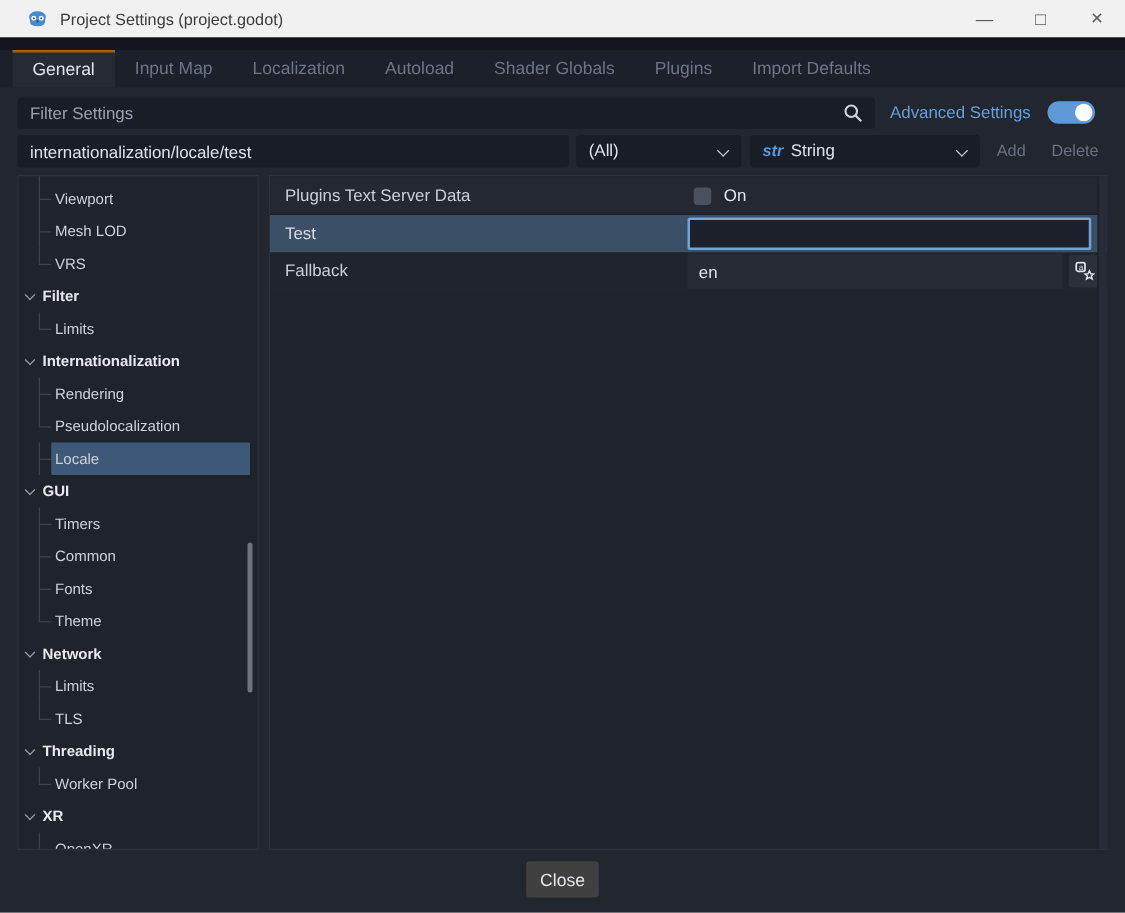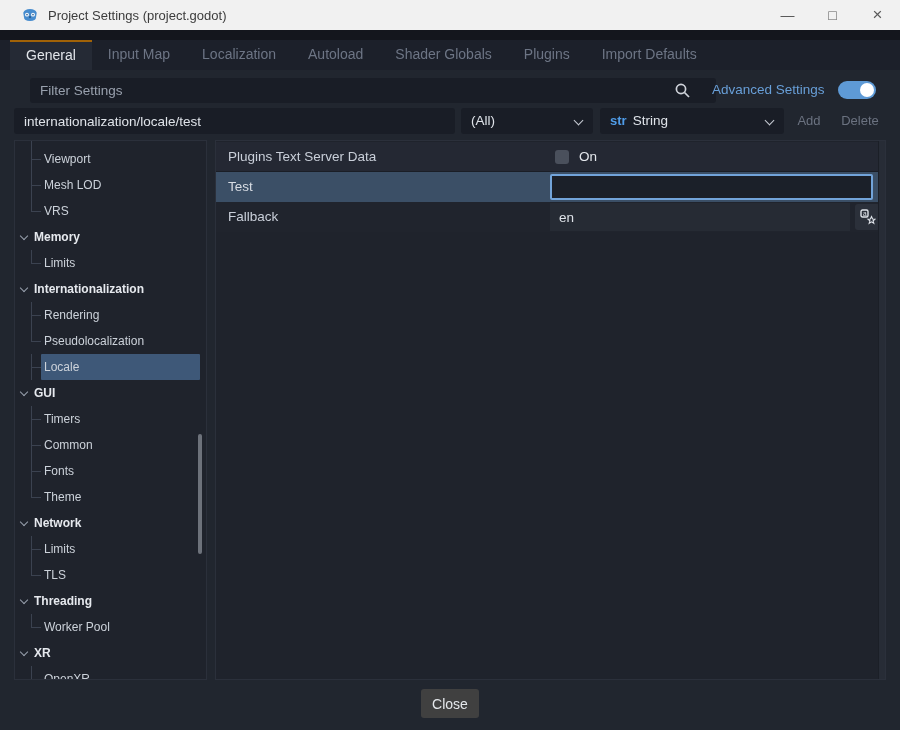--- a/index.html
+++ b/index.html
@@ -21,21 +21,21 @@
   #top-strip { position:absolute; top:30px; left:0; right:0; height:10px; background:#14161d; }
   #tabbar { position:absolute; top:40px; left:0; right:0; height:30px;
     background:#1c202a; padding-left:10px; white-space:nowrap; }
   .tab { display:inline-block; padding:0 16px; height:30px; line-height:29px;
     font-size:14px; color:#6d7585; vertical-align:top; }
   .tab.active { background:#252a35; color:#e2e5ea;
     border-top:2px solid #a16207; line-height:27px; }
 
   
   #filter-row { position:absolute; top:78px; left:14px; right:14px; height:25px; }
-  #filter-input { position:absolute; left:16px; width:686px; height:25px;
+  #filter-input { position:absolute; left:0; width:686px; height:25px;
     background:#191d26; border:none; border-radius:3px; padding:0 34px 0 10px;
     color:#84cc16; font-size:13.5px; outline:none; }
   #filter-input::placeholder { color:#99a1ae; opacity:1; }
   #search-icon { position:absolute; left:660px; top:4px; width:17px; height:17px; }
   #advanced-label { position:absolute; left:698px; top:4px; font-size:13.5px; color:#689fd8; }
   #toggle { position:absolute; left:824px; top:3px; width:38px; height:18px;
     border-radius:9px; background:#5e9ad6; }
   #toggle .knob { position:absolute; right:2px; top:2px; width:14px; height:14px;
     border-radius:50%; background:#ffffff; }
 
@@ -44,21 +44,21 @@
   #prop-input { position:absolute; left:0; width:441px; height:26px;
     background:#191d26; border:none; border-radius:3px; padding:0 10px;
     color:#dfe3e9; font-size:13.5px; outline:none; }
   .select { position:absolute; height:26px; background:#191d26; border-radius:3px;
     color:#dfe3e9; font-size:13.5px; line-height:26px; padding:0 26px 0 10px; }
   #feature-select { left:447px; width:132px; }
   #type-select { left:586px; width:184px; }
   .select .chev { position:absolute; right:11px; top:9px; width:7px; height:7px;
     border-right:1.6px solid #c6cbd3; border-bottom:1.6px solid #c6cbd3;
     transform:rotate(45deg); }
-  #type-icon { font-weight:bold; color:#4f9ce8; margin-right:6px;
+  #type-icon { font-style:italic; font-weight:bold; color:#4f9ce8; margin-right:6px;
     font-size:13px; }
   .bar-btn { position:absolute; top:0; height:26px; line-height:26px;
     font-size:13px; color:#6b7280; text-align:center; }
   #add-btn { left:776px; width:38px; }
   #delete-btn { left:820px; width:52px; }
 
   
   #sidebar { position:absolute; left:14px; top:140px; width:193px; height:540px;
     background:#1f232c; border:1px solid #2b303b; overflow:hidden; }
   .tree-item { position:relative; height:26px; line-height:26px;
@@ -162,21 +162,21 @@
   </div>
 
   <div id="sidebar">
     <div id="tree">
         <div class="tree-item child clipped-top">
           <span class="guide-v"></span>
         </div>
         <div class="tree-item child"><span class="guide-v"></span><span class="guide-h"></span><span class="tree-label">Viewport</span></div>
         <div class="tree-item child"><span class="guide-v"></span><span class="guide-h"></span><span class="tree-label">Mesh LOD</span></div>
         <div class="tree-item child last"><span class="guide-v"></span><span class="guide-h"></span><span class="tree-label">VRS</span></div>
-        <div class="tree-item section"><span class="chev-icon"></span><span class="tree-label">Memory</span></div>
+        <div class="tree-item section"><span class="chev-icon"></span><span class="tree-label">Filter</span></div>
         <div class="tree-item child last"><span class="guide-v"></span><span class="guide-h"></span><span class="tree-label">Limits</span></div>
         <div class="tree-item section"><span class="chev-icon"></span><span class="tree-label">Internationalization</span></div>
         <div class="tree-item child"><span class="guide-v"></span><span class="guide-h"></span><span class="tree-label">Rendering</span></div>
         <div class="tree-item child last"><span class="guide-v"></span><span class="guide-h"></span><span class="tree-label">Pseudolocalization</span></div>
         <div class="tree-item child selected"><span class="guide-v"></span><span class="guide-h"></span><span class="sel-bg"></span><span class="tree-label">Locale</span></div>
         <div class="tree-item section"><span class="chev-icon"></span><span class="tree-label">GUI</span></div>
         <div class="tree-item child"><span class="guide-v"></span><span class="guide-h"></span><span class="tree-label">Timers</span></div>
         <div class="tree-item child"><span class="guide-v"></span><span class="guide-h"></span><span class="tree-label">Common</span></div>
         <div class="tree-item child"><span class="guide-v"></span><span class="guide-h"></span><span class="tree-label">Fonts</span></div>
         <div class="tree-item child last"><span class="guide-v"></span><span class="guide-h"></span><span class="tree-label">Theme</span></div>

